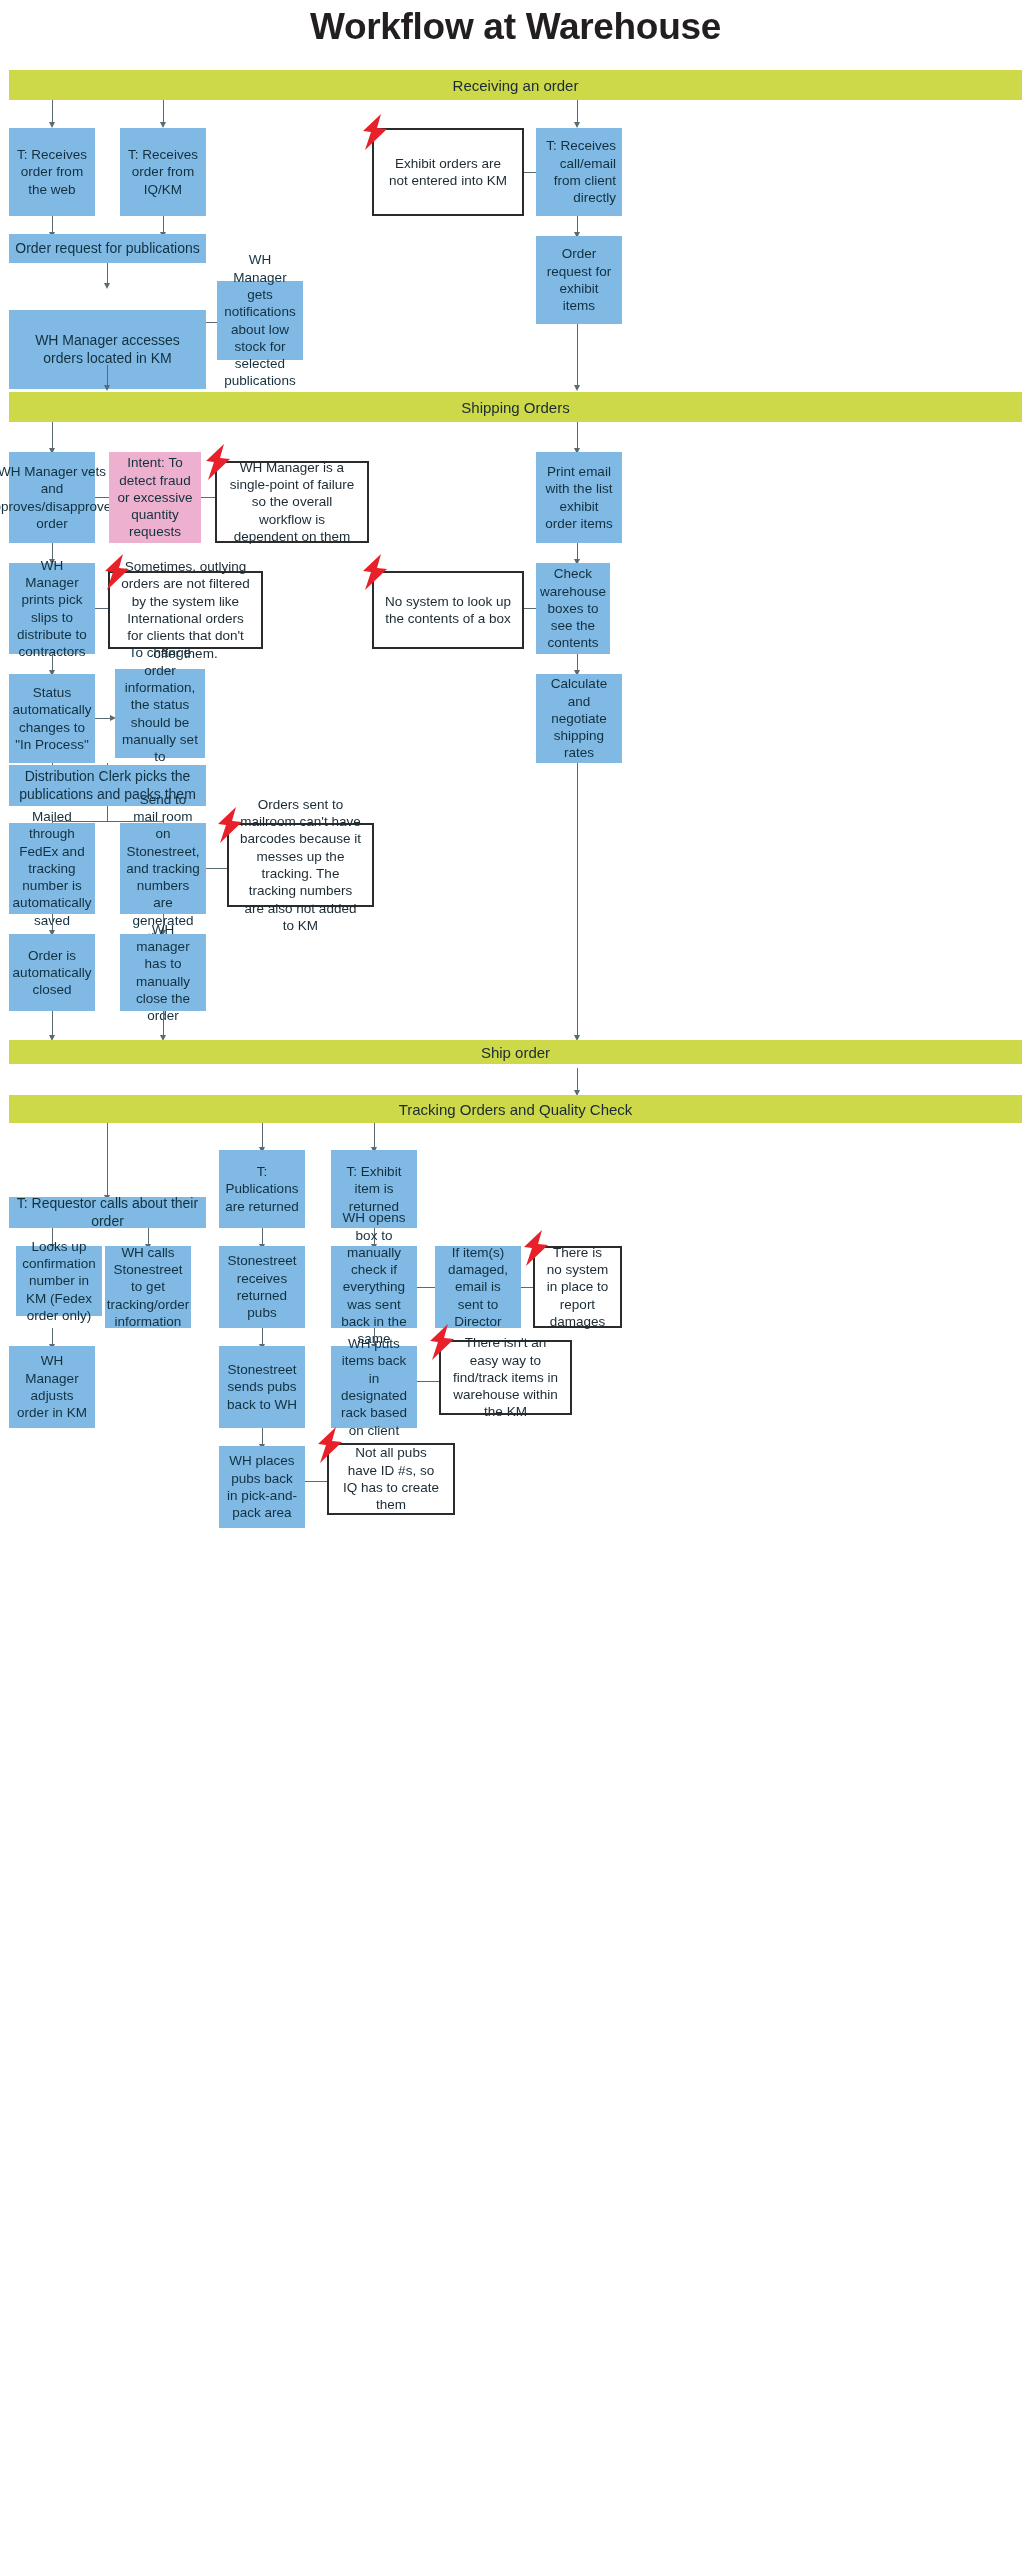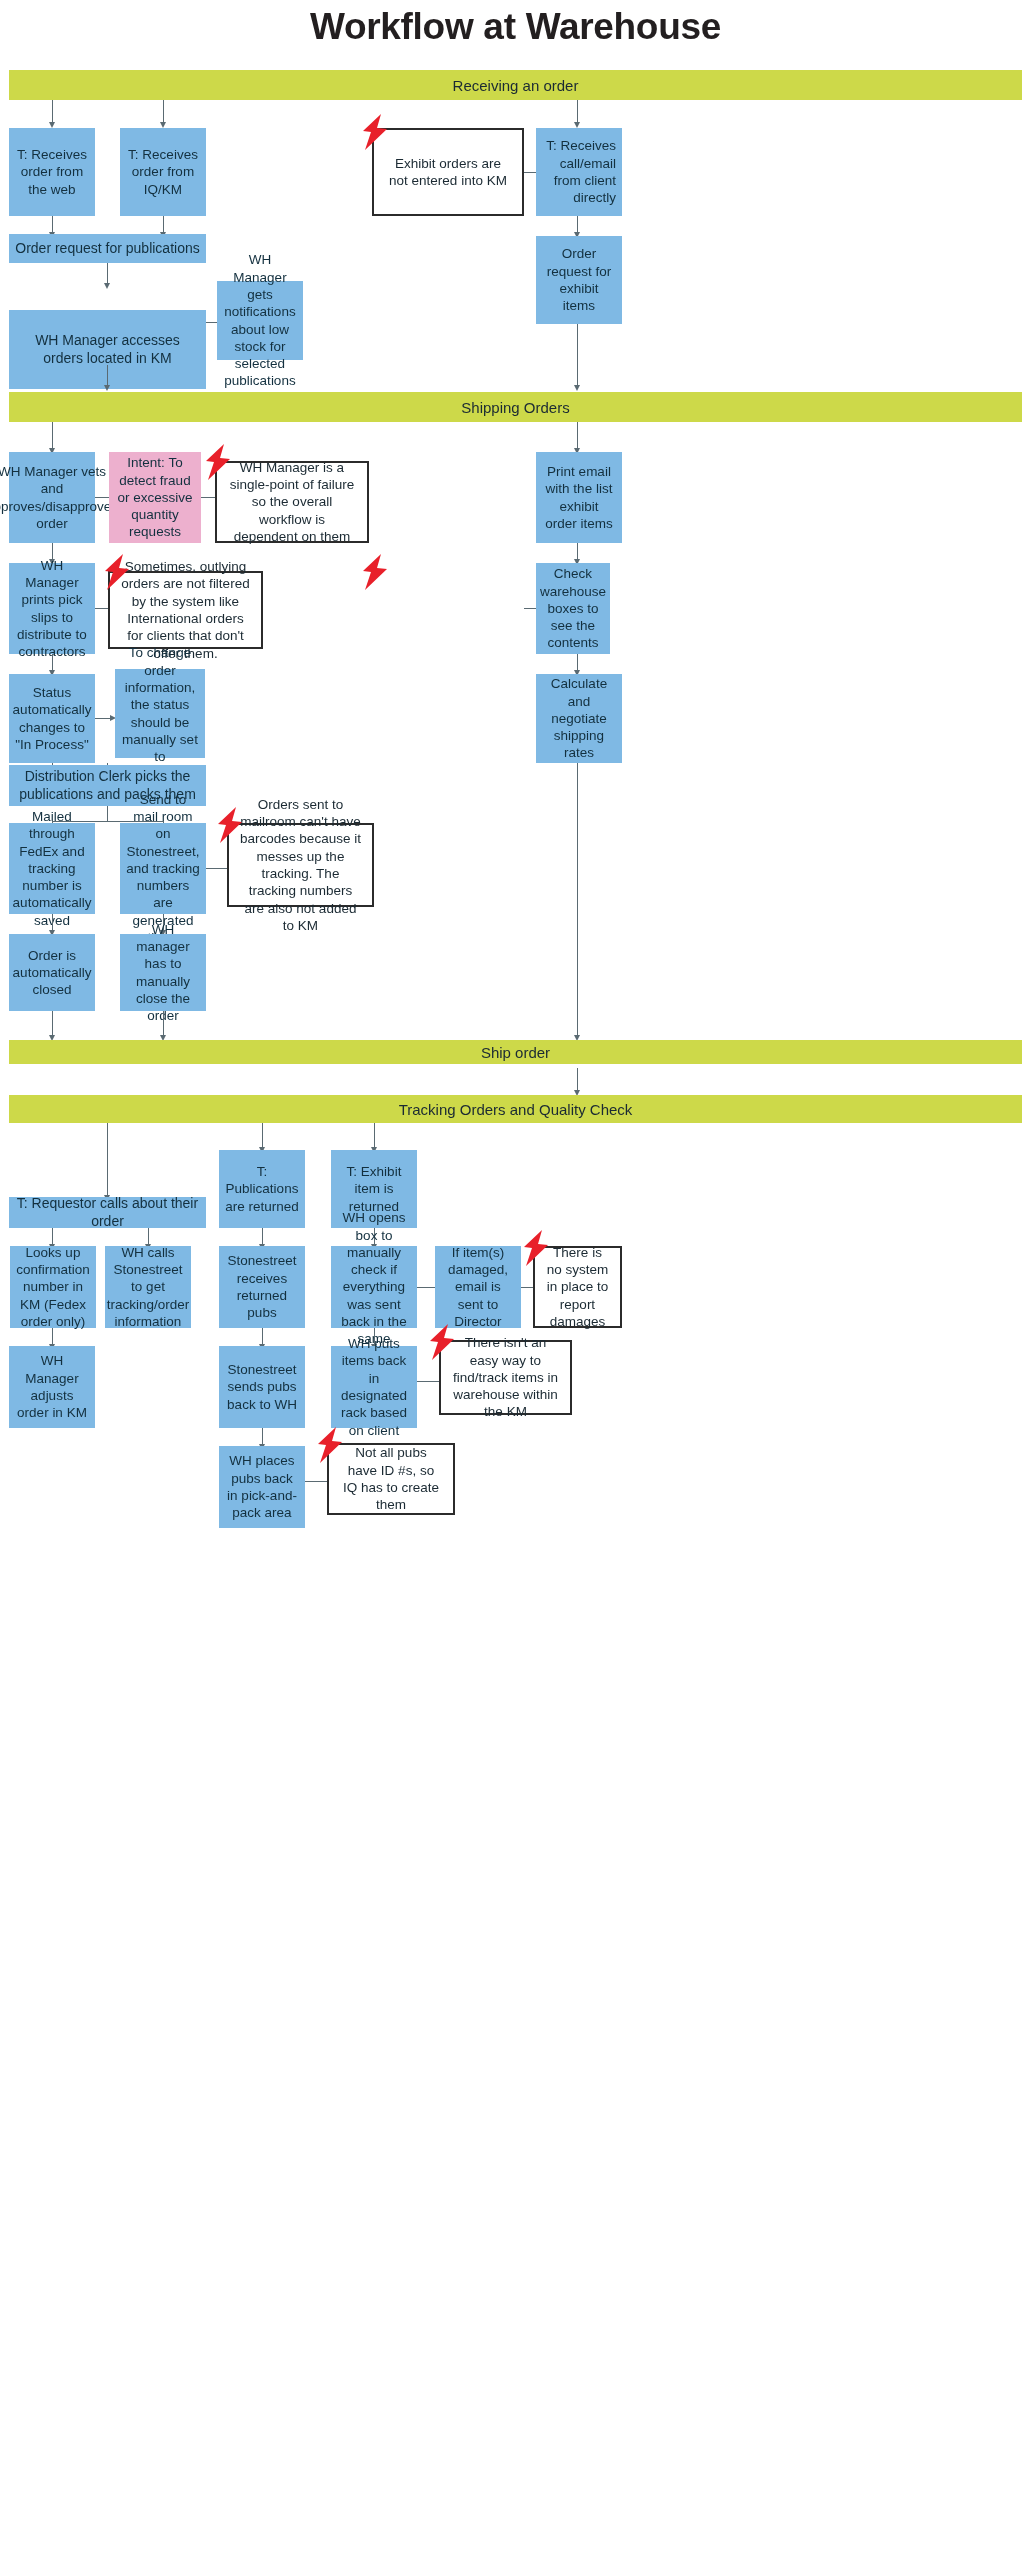--- a/index.html
+++ b/index.html
@@ -163,20 +163,23 @@
 
   <div class="conn hline" style="left:95px;top:608px;width:19px;"></div>
 
   <div class="painpoint" style="left:108px;top:571px;width:155px;height:78px;">
     <span>Sometimes, outlying orders are not filtered by the system like International orders for clients that don't offer them.</span>
   </div>
   <svg class="bolt" style="left:99px;top:552px;" viewBox="0 0 34 40">
     <polygon points="24,2 6,19 14,20 8,38 30,17 20,16" fill="#E8202A"></polygon>
   </svg>
 
+  <div class="painpoint" style="left:372px;top:571px;width:152px;height:78px;">
+    <span>No system to look up the contents of a box</span>
+  </div>
   <svg class="bolt" style="left:357px;top:552px;" viewBox="0 0 34 40">
     <polygon points="24,2 6,19 14,20 8,38 30,17 20,16" fill="#E8202A"></polygon>
   </svg>
   <div class="conn hline" style="left:524px;top:608px;width:12px;"></div>
 
   <div class="node" style="left:536px;top:563px;width:74px;height:91px;">
     <span>Check warehouse boxes to see the contents</span>
   </div>
 
   <div class="conn vline" style="left:52px;top:654px;height:18px;"></div>
@@ -280,21 +283,21 @@
 
   <div class="node wide" style="left:9px;top:1197px;width:197px;height:31px;">
     <span>T: Requestor calls about their order</span>
   </div>
 
   <div class="conn vline" style="left:52px;top:1228px;height:18px;"></div>
   <div class="arrow" style="left:49px;top:1244px;"></div>
   <div class="conn vline" style="left:148px;top:1228px;height:18px;"></div>
   <div class="arrow" style="left:145px;top:1244px;"></div>
 
-  <div class="node" style="left:10px;top:1246px;width:86px;height:82px;">
+  <div class="node" style="left:16px;top:1246px;width:86px;height:70px;">
     <span>Looks up confirmation number in KM (Fedex order only)</span>
   </div>
 
   <div class="node" style="left:105px;top:1246px;width:86px;height:82px;">
     <span>WH calls Stonestreet to get tracking/order information</span>
   </div>
 
   <div class="conn vline" style="left:262px;top:1228px;height:18px;"></div>
   <div class="arrow" style="left:259px;top:1244px;"></div>
 

